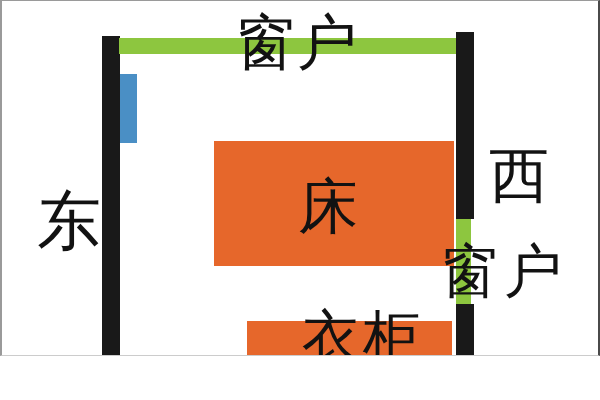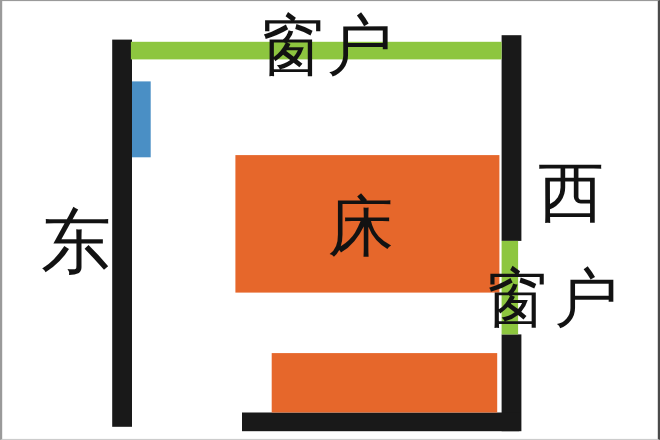--- a/index.html
+++ b/index.html
@@ -4,21 +4,21 @@
 <style>
   html, body {
     margin: 0;
     padding: 0;
     background: #ffffff;
     font-family: "DejaVu Serif", "Liberation Serif", serif;
   }
   .canvas {
     position: relative;
     width: 600px;
-    height: 400px;
+    height: 356px;
     background: #ffffff;
     box-sizing: border-box;
     border-top: 1px solid #9a9a9a;
     border-left: 2px solid #9a9a9a;
     border-right: 2px solid #4a4a4a;
     border-bottom: 1px solid #cccccc;
     overflow: hidden;
   }
   .abs { position: absolute; }
   .wall { background: #191919; }
@@ -55,14 +55,15 @@
 
 
   <div class="label" style="left:35px; top:188px; font-size:64px;">东</div>
 
   <div class="label" style="left:487px; top:144px; font-size:60px;">西</div>
 
   <div class="label" style="left:296px; top:175px; font-size:60px;">床</div>
 
   <div class="label" style="left:438px; top:241px; font-size:58px; letter-spacing:6px;">窗户</div>
 
+  <div class="label" style="left:300px; top:307px; font-size:57px; letter-spacing:4px;">衣柜</div>
 
 </div>
 
 </body></html>

